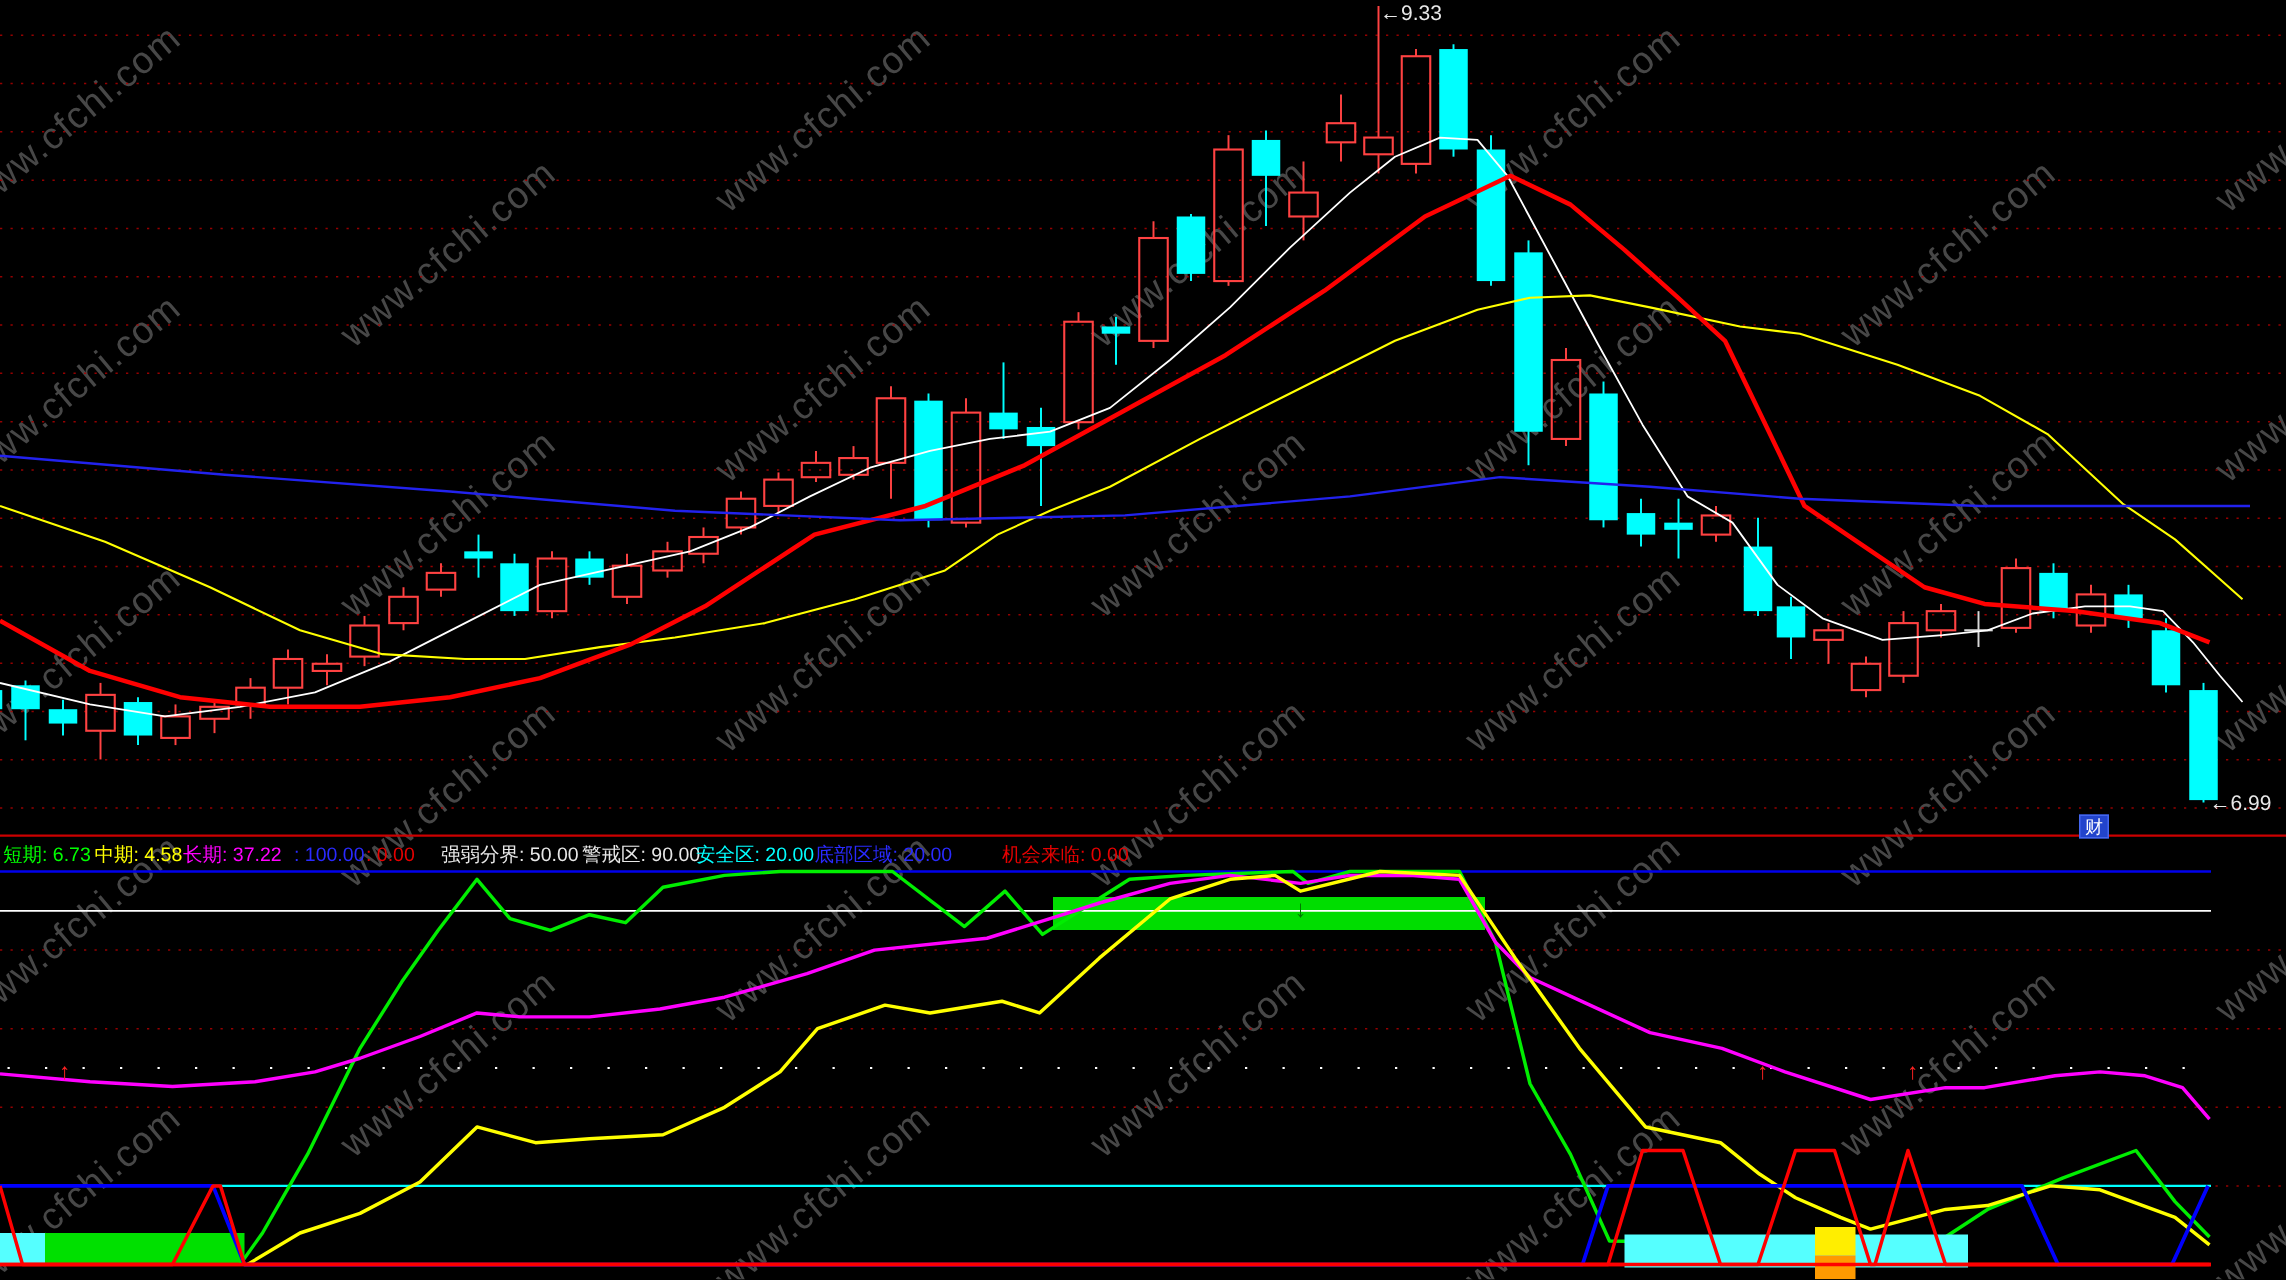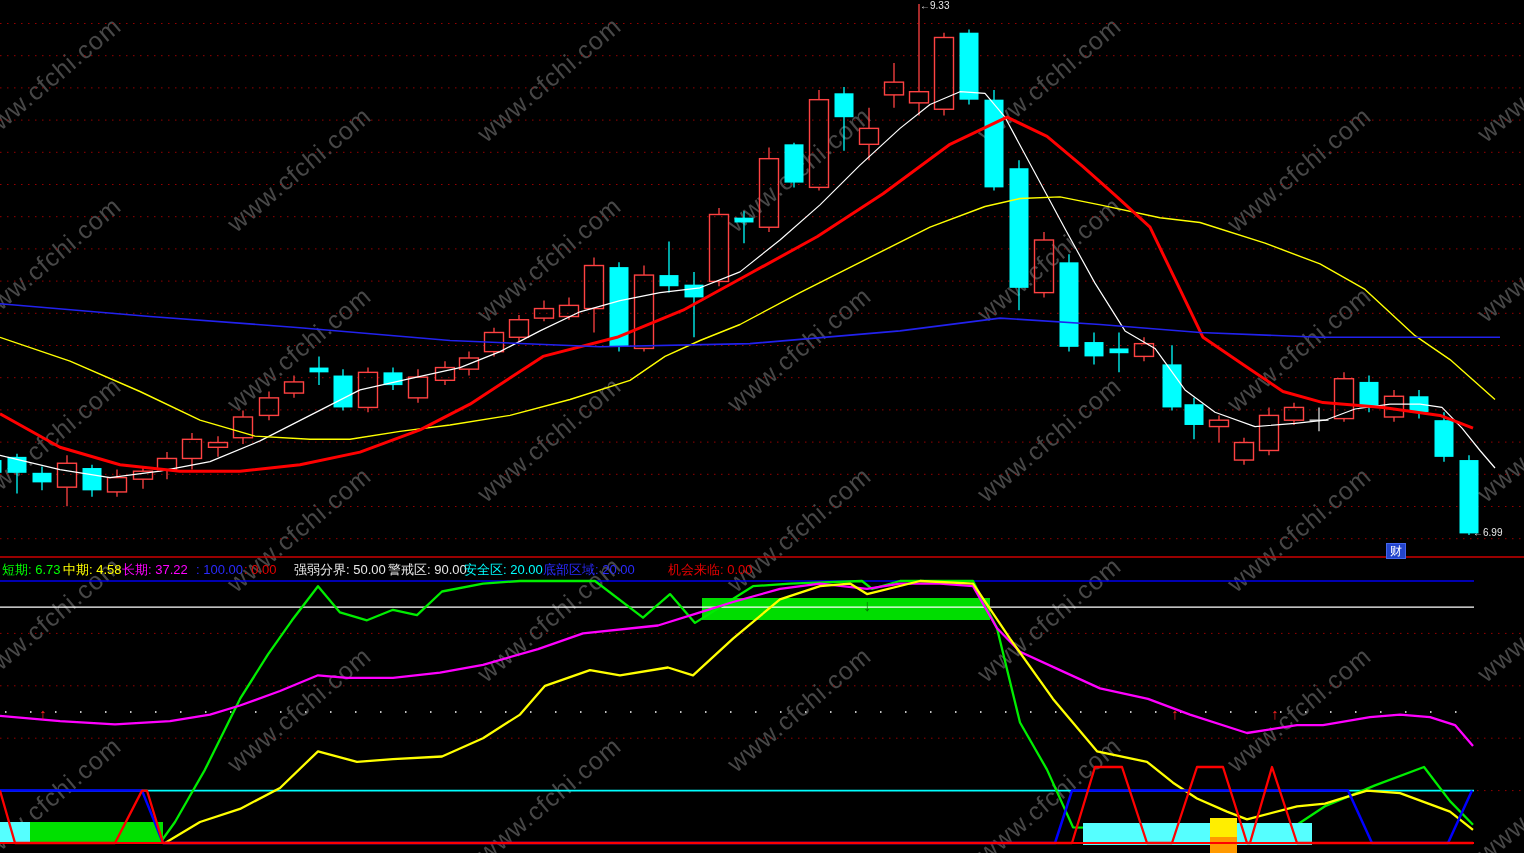--- a/index.html
+++ b/index.html
@@ -4,21 +4,21 @@
 <style>
   html,body{margin:0;padding:0;background:#000;}
   .stage{position:relative;width:1524px;height:853px;background:#000;overflow:hidden;
          font-family:"Liberation Sans", sans-serif;}
   .wm-layer{position:absolute;inset:0;z-index:1;pointer-events:none;}
   .wm{position:absolute;color:#8e8e8e;opacity:.5;font-size:25px;letter-spacing:1px;
       transform:rotate(-40deg);white-space:nowrap;}
   svg.chart{position:absolute;left:0;top:0;z-index:2;}
   .ind-row{position:absolute;left:0;top:559px;width:1524px;height:21px;z-index:3;}
   .ind-item{position:absolute;top:0;font-size:13px;line-height:21px;white-space:nowrap;}
-  .price-label{position:absolute;z-index:4;color:#e8e8e8;font-size:10px;white-space:nowrap;}
+  .price-label{position:absolute;z-index:4;color:#e8e8e8;font-size:14px;white-space:nowrap;}
   .badge{position:absolute;z-index:4;color:#fff;background:#2244cc;font-size:12px;
          line-height:14px;padding:0 3px;border:1px solid #4466ee;}
 </style>
 </head>
 <body>
 
 <div class="stage">
   <div class="wm-layer">
       <div class="wm" style="left: -40px; top: 65px;">www.cfchi.com</div>
       <div class="wm" style="left: 460px; top: 65px;">www.cfchi.com</div>

